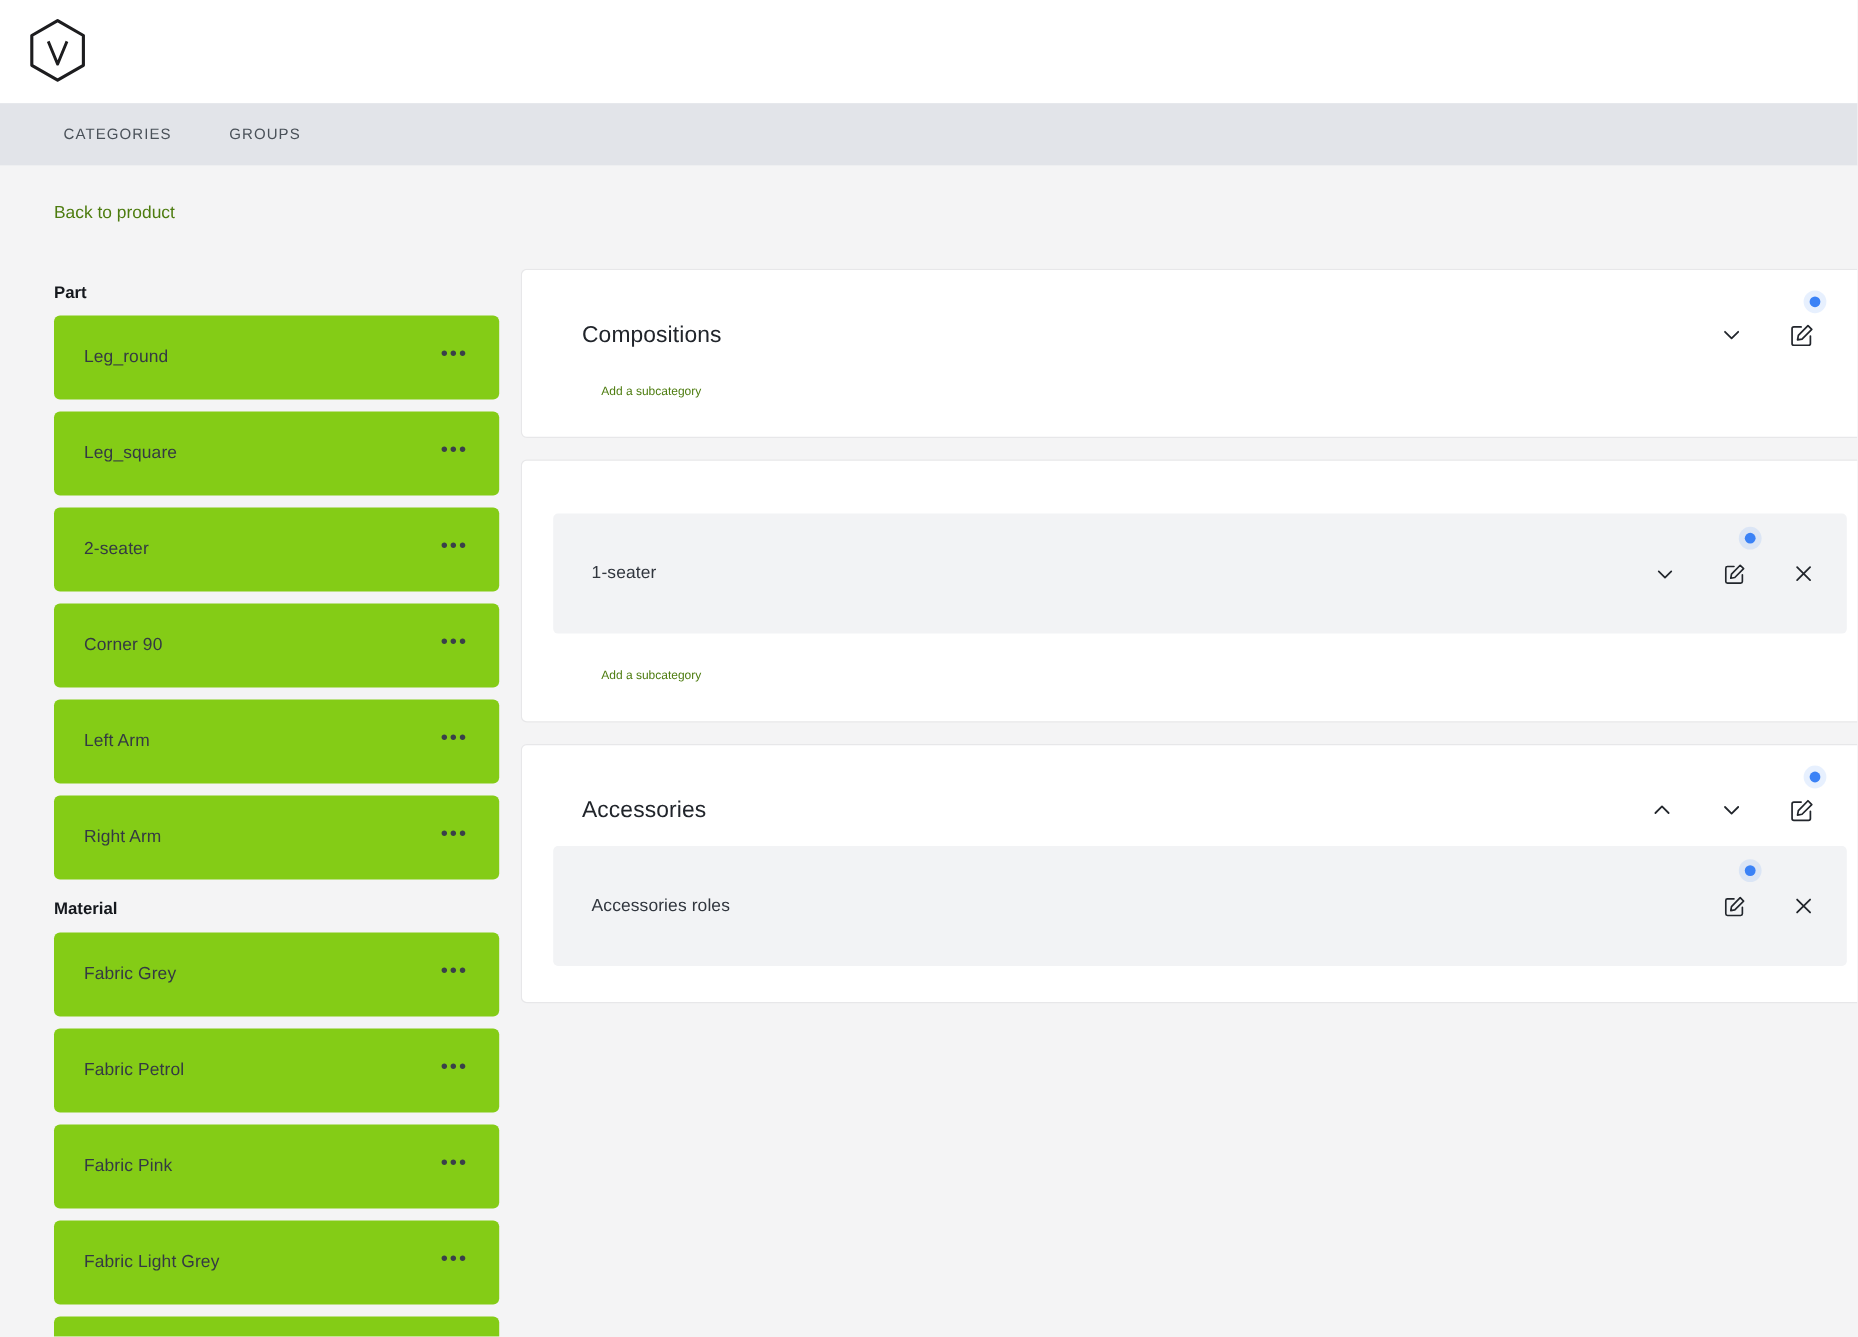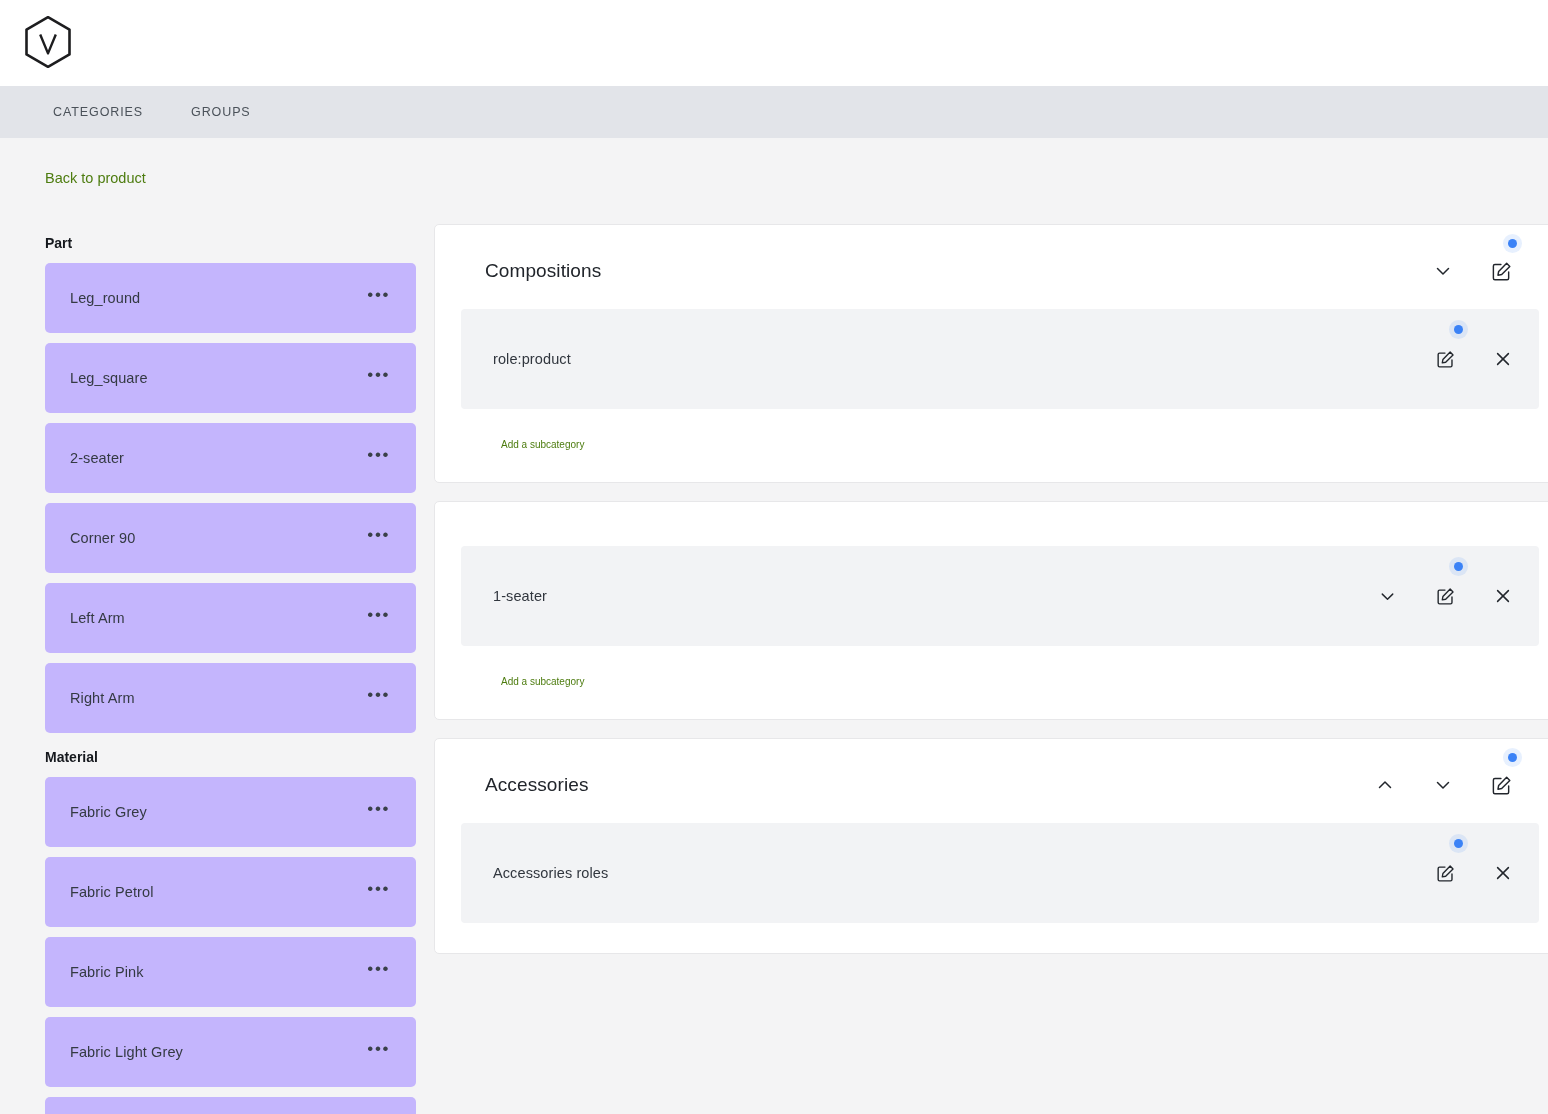--- a/index.html
+++ b/index.html
@@ -79,21 +79,21 @@
   }
   .side-group-title {
     font-size: 14px;
     font-weight: bold;
     color: #15181d;
     margin: 16px 0 12px 0;
   }
   .side-group:first-child .side-group-title { margin-top: 11px; }
 
   .side-card {
-    background: #c4b5fd;
+    background: #84cc16;
     border-radius: 5px;
     height: 70px;
     margin-bottom: 10px;
     display: flex;
     align-items: center;
     justify-content: space-between;
     padding: 0 24px 0 25px;
     cursor: pointer;
   }
   .side-card-label {
@@ -124,21 +124,21 @@
     border: 1px solid #e7e7e9;
     border-radius: 5px;
     margin-bottom: 18px;
     padding: 26px 26px 30px 26px;
     position: relative;
     width: 1132px;
   }
 
   .panel-header {
     display: flex;
-    align-items: center;
+    align-items: flex-end;
     justify-content: space-between;
     padding: 0 0 0 24px;
     height: 40px;
     position: relative;
   }
   .panel-title {
     font-size: 19px;
     color: #21252b;
     font-weight: normal;
     letter-spacing: 0.1px;
@@ -303,37 +303,20 @@
             </span>
             <span class="icon-btn">
               <svg width="21" height="21" viewBox="0 0 22 22" fill="none">
                 <path d="M18.5 11.6 V18 A1.6 1.6 0 0 1 16.9 19.6 H4.1 A1.6 1.6 0 0 1 2.5 18 V5.2 A1.6 1.6 0 0 1 4.1 3.6 H10.4" stroke="currentColor" stroke-width="1.5" stroke-linecap="round" stroke-linejoin="round"></path>
                 <path d="M16.4 2.4 L19.7 5.7 L11.2 14.2 L7.3 14.9 L8 11 Z" stroke="currentColor" stroke-width="1.5" stroke-linecap="round" stroke-linejoin="round"></path>
               </svg>
             </span>
           </div>
         </div>
 
-        <div class="sub-row">
-          <span class="sub-row-label">role:product</span>
-          <div class="sub-actions">
-            <span class="blue-dot sub-dot"></span>
-            <span class="icon-btn">
-              <svg width="19" height="19" viewBox="0 0 22 22" fill="none">
-                <path d="M18.5 11.6 V18 A1.6 1.6 0 0 1 16.9 19.6 H4.1 A1.6 1.6 0 0 1 2.5 18 V5.2 A1.6 1.6 0 0 1 4.1 3.6 H10.4" stroke="currentColor" stroke-width="1.6" stroke-linecap="round" stroke-linejoin="round"></path>
-                <path d="M16.4 2.4 L19.7 5.7 L11.2 14.2 L7.3 14.9 L8 11 Z" stroke="currentColor" stroke-width="1.6" stroke-linecap="round" stroke-linejoin="round"></path>
-              </svg>
-            </span>
-            <span class="icon-btn">
-              <svg width="18" height="18" viewBox="0 0 18 18" fill="none">
-                  <path d="M3.6 3.6 L14.4 14.4 M14.4 3.6 L3.6 14.4" stroke="currentColor" stroke-width="1.5" stroke-linecap="round"></path>
-                </svg>
-            </span>
-          </div>
-        </div>
 
         <div class="add-sub">Add a subcategory</div>
       </div>
 
       <div class="panel">
 
         <div class="sub-row">
           <span class="sub-row-label">1-seater</span>
           <div class="sub-actions">
             <span class="blue-dot sub-dot"></span>

